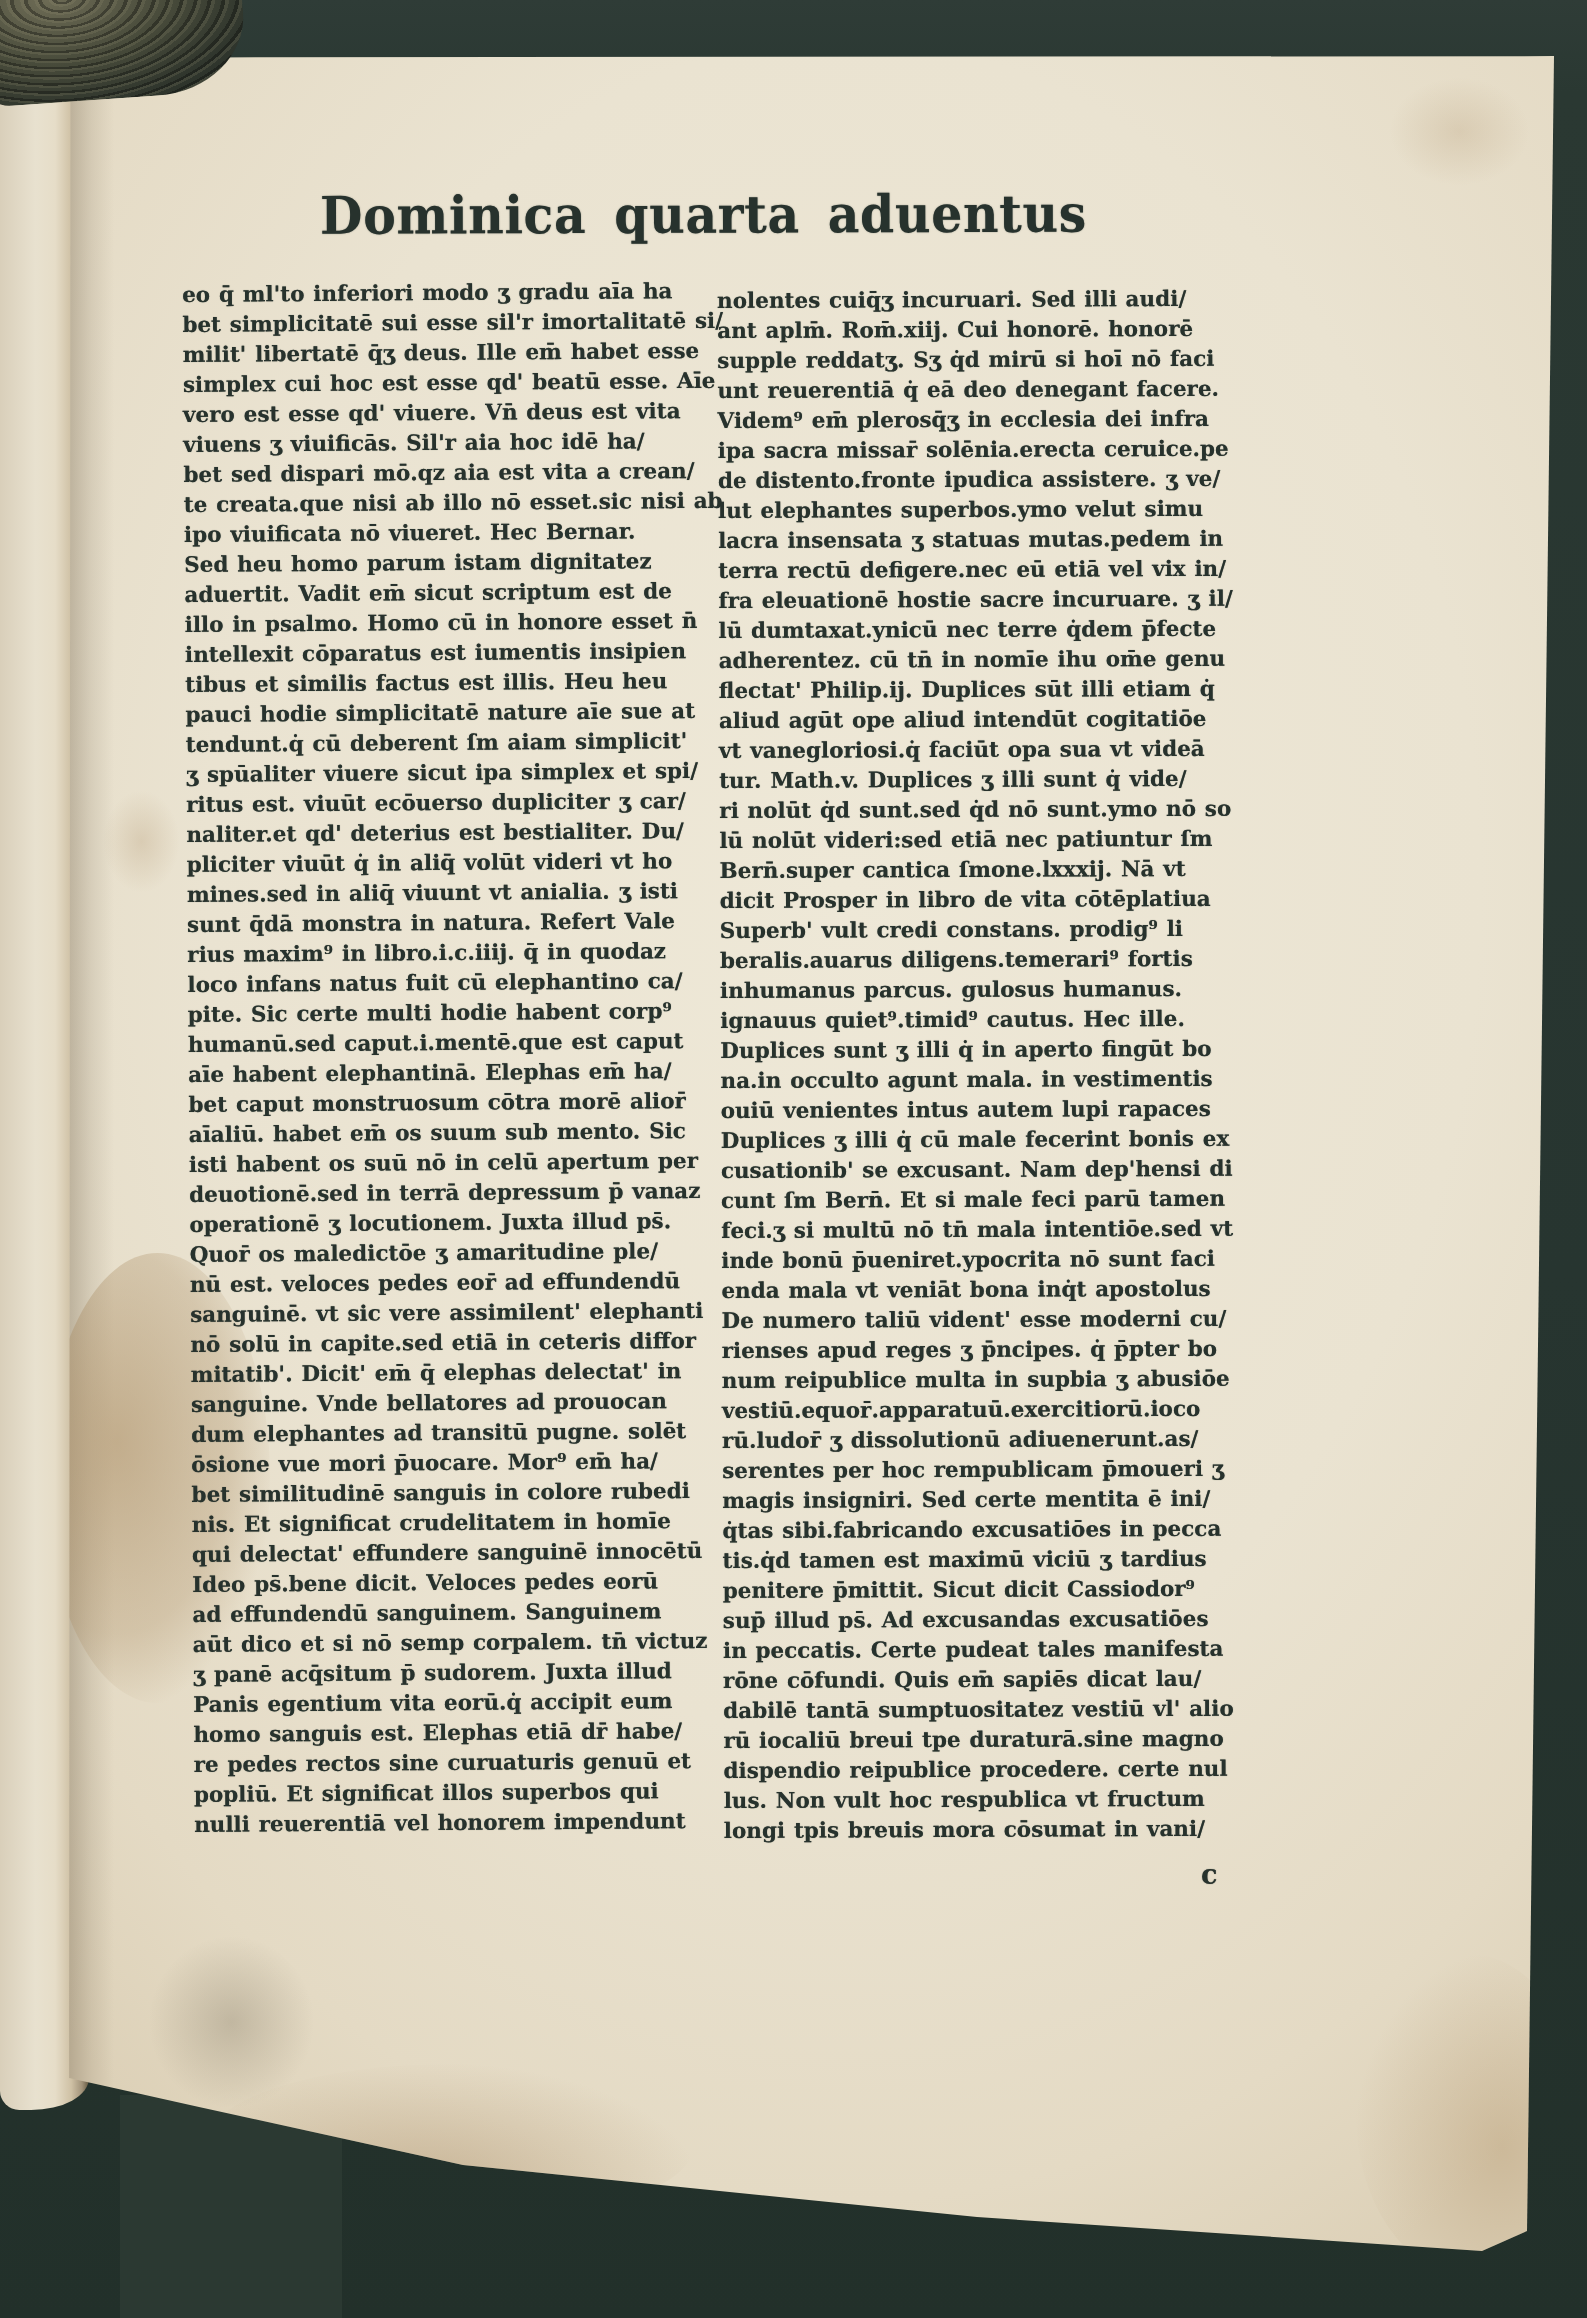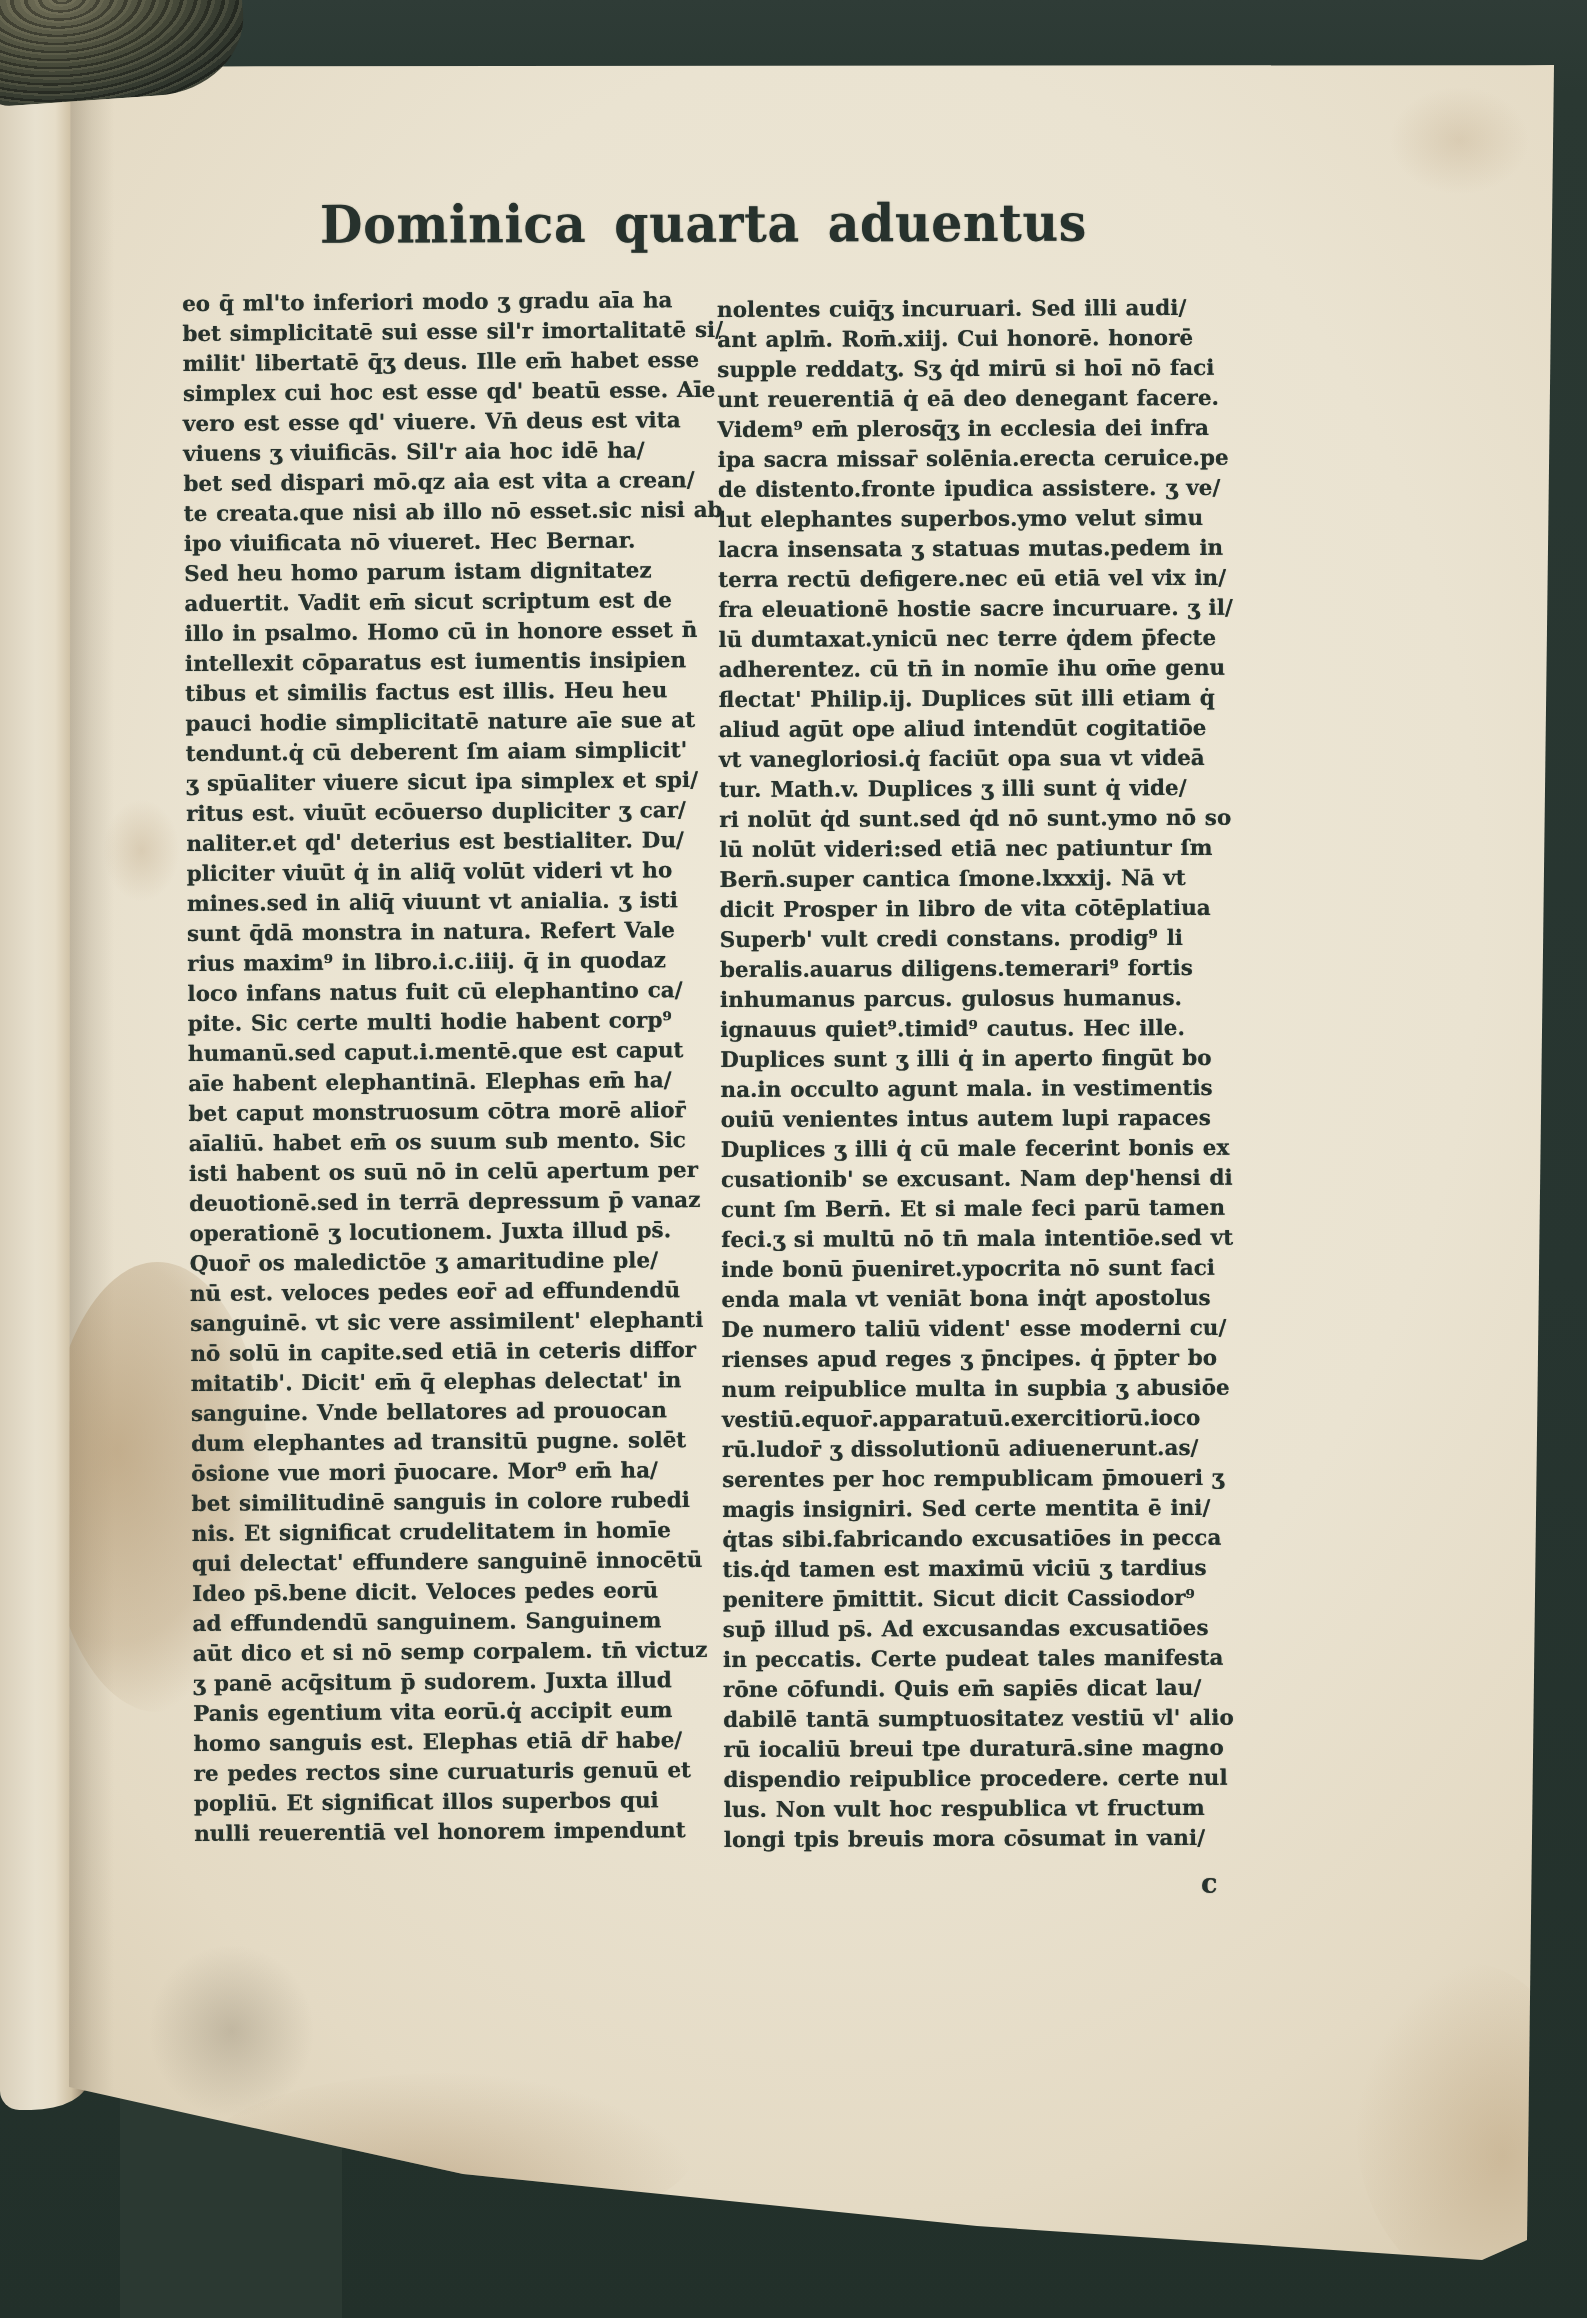--- a/index.html
+++ b/index.html
@@ -13,21 +13,21 @@
     position:absolute;left:0;top:37px;width:89px;height:2073px;
     background:linear-gradient(to right,#d9cfba 0%, #e8e1cf 40%, #e6ddc8 62%, #cfc1a5 80%, #a2937a 92%, #61563f 100%);
     border-bottom-left-radius:19.3px;border-bottom-right-radius:58px 32px;
   }
   .underleaf{
     position:absolute;left:120px;top:2095px;width:222px;height:224px;
     background:#2d3b34;opacity:.85;
   }
   
   .sheet{
-    position:absolute;left:64px;top:60px;width:1498px;height:2205px;
+    position:absolute;left:64px;top:51px;width:1498px;height:2205px;
     background:
       radial-gradient(ellipse 1157px 1543px at 52% 38%, #eee8d7 0%, #eae3d1 55%, #e4dac4 85%, #ddd1b8 100%);
     clip-path:polygon(6.4px 35px,151px 6.4px,1490px 5.1px,1463px 2180px,1418px 2200px,913px 2166px,399px 2114px,135px 2056px,5.1px 2027px);
     color:var(--ink,#27322d);
   }
   .crease{
     position:absolute;left:0;top:0;width:50px;height:100%;
     background:linear-gradient(to right, rgba(92,76,52,.34), rgba(92,76,52,.12) 55%, rgba(92,76,52,0));
   }
   .stain{position:absolute;border-radius:50%;pointer-events:none;}

